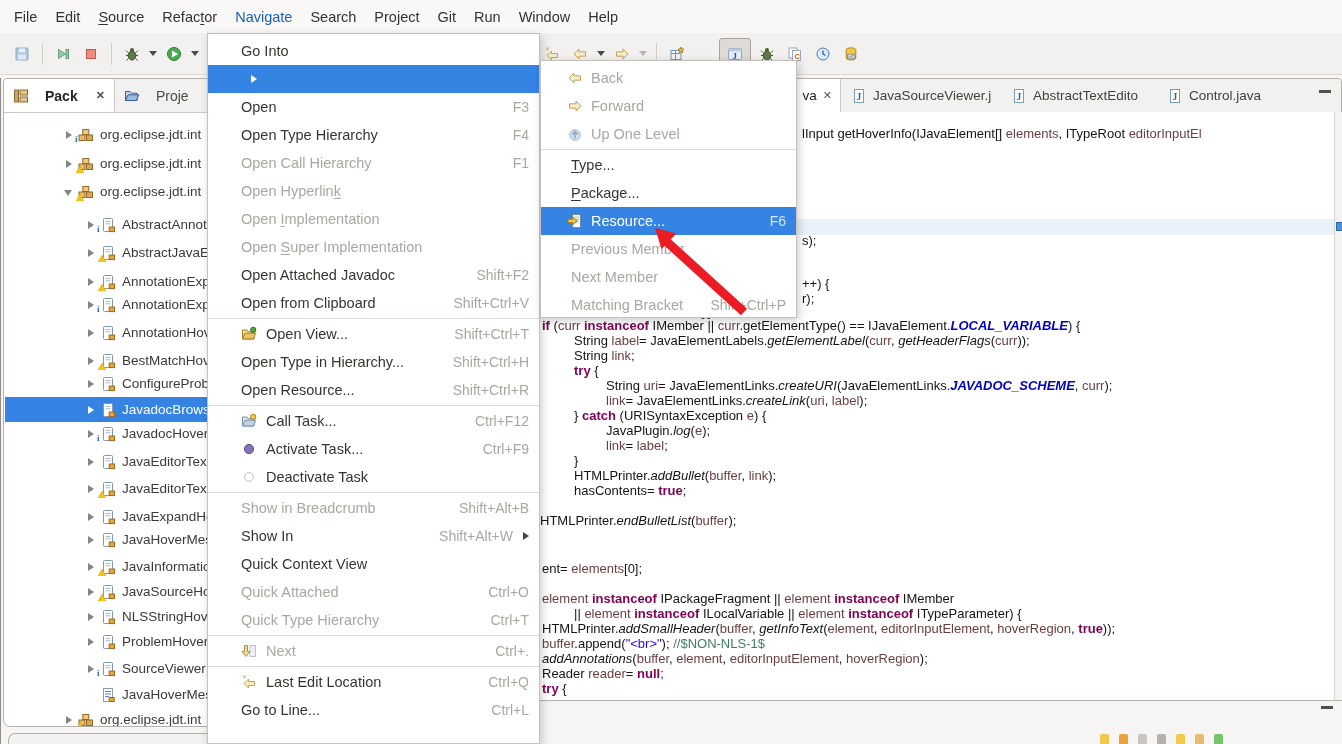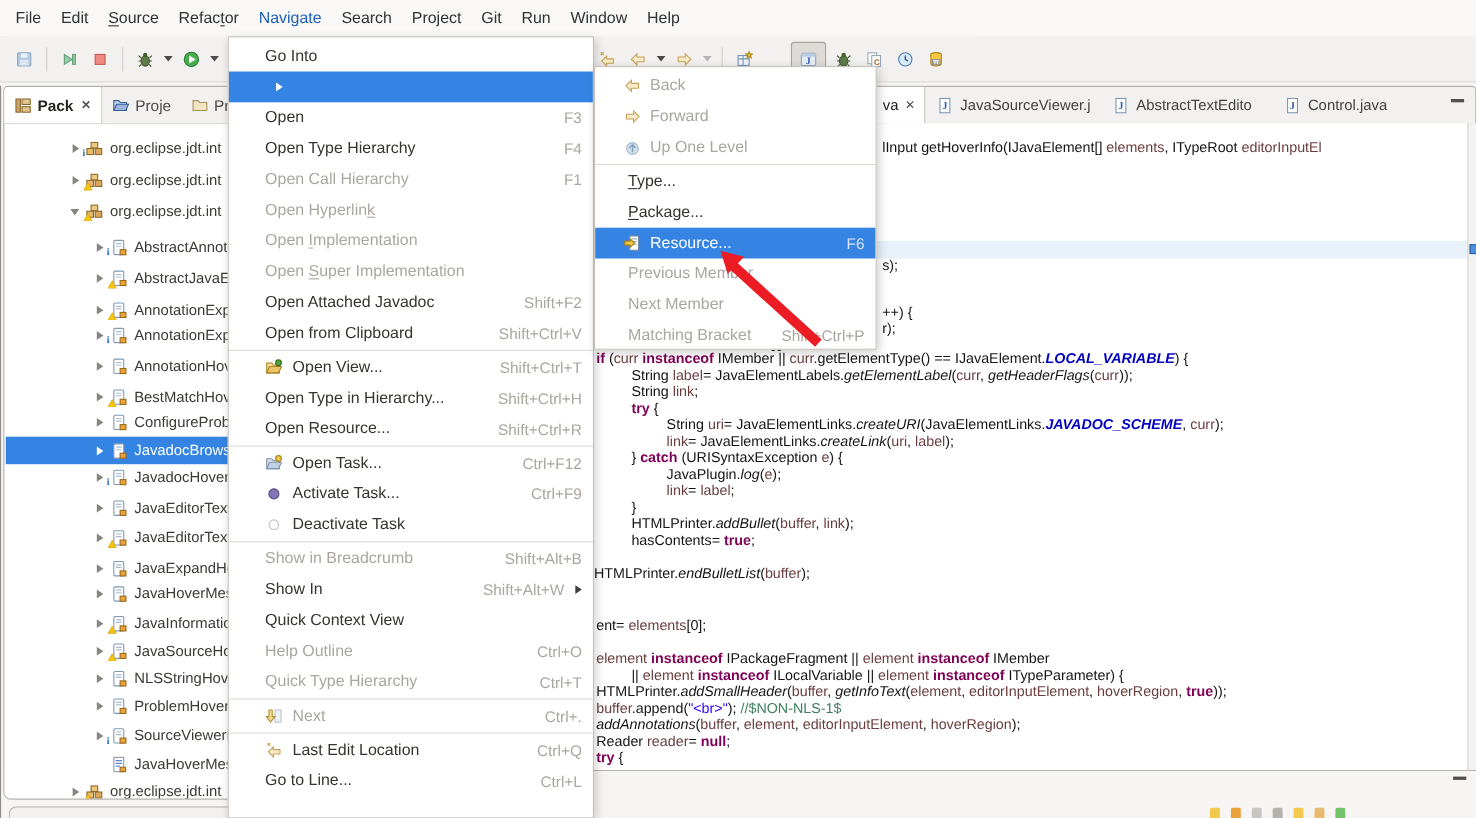--- a/index.html
+++ b/index.html
@@ -21,21 +21,21 @@
   .tb-caret.dis{border-top-color:#b8b4af;}
   .tb-pressed{border:1px solid #aaa49e;background:#dedad5;border-radius:3px;width:30px;height:30px;
               display:flex;align-items:center;justify-content:center;margin:0 2px;}
   .tb-gap{width:26px;}
   
   .panel{position:absolute;background:#fff;border:1px solid #b5b2ae;box-sizing:border-box;}
   
   #left-panel{left:3px;top:78px;width:455px;height:649px;border-radius:4px 4px 7px 7px;}
   .vtabs{height:33px;display:flex;align-items:stretch;background:#f3f1ef;border-bottom:1px solid #ccc8c3;
          border-radius:4px 4px 0 0;overflow:hidden;}
-  .vtab{display:flex;align-items:center;gap:5px;padding:0 9px;font-size:14px;color:#4d4b47;}
+  .vtab{display:flex;align-items:center;gap:16px;padding:0 9px;font-size:14px;color:#4d4b47;}
   .vtab.active{background:#fff;border-right:1px solid #ccc8c3;font-weight:bold;color:#262622;}
   .vtab .close{font-size:11px;color:#555;margin-left:2px;}
   #tree-clip{position:absolute;left:1px;top:34px;width:452px;height:613px;overflow:hidden;}
   .trow{position:absolute;left:0;width:100%;height:25px;display:flex;align-items:center;
         font-size:13.5px;color:#3c3a36;white-space:nowrap;}
   .trow.sel{background:#3584e4;color:#fff;}
   .texp{width:12px;height:12px;position:relative;flex:none;margin-right:3px;}
   .texp.c::after{content:"";position:absolute;left:3px;top:2px;border-left:6px solid #87857f;
                  border-top:4px solid transparent;border-bottom:4px solid transparent;}
   .texp.o::after{content:"";position:absolute;left:1px;top:4px;border-top:6px solid #87857f;
@@ -834,21 +834,21 @@
       </div>
       <div class="msep"></div>
       <div class="mi has-ic">
         <span class="mic">
           <svg width="16" height="16" viewBox="0 0 16 16" style="display:block">
             <path d="M1.5 13 L1.5 4 L6 4 L7.5 5.8 L13 5.8 L13 13 Z" fill="#dbe4ef" stroke="#7d92aa"></path>
             <path d="M1.5 13 L4 7.2 L14.8 7.2 L12.3 13 Z" fill="#c2d1e4" stroke="#7d92aa"></path>
             <circle cx="12.2" cy="3.8" r="2.6" fill="#f2c94c" stroke="#a5811f"></circle>
           </svg>
         </span>
-        <span class="lab">Open Task...</span>
+        <span class="lab">Call Task...</span>
         <span class="sc">Ctrl+F12</span>
       </div>
       <div class="mi has-ic">
         <span class="mic">
           <svg width="16" height="16" viewBox="0 0 16 16" style="display:block">
             <circle cx="8" cy="8" r="4.6" fill="#8274b6" stroke="#584a85"></circle>
           </svg>
         </span>
         <span class="lab">Activate Task...</span>
         <span class="sc">Ctrl+F9</span>
@@ -868,21 +868,21 @@
       </div>
       <div class="mi">
         <span class="lab">Show In</span>
         <span class="sc">Shift+Alt+W</span>
         <span class="subarrow"></span>
       </div>
       <div class="mi">
         <span class="lab">Quick Context View</span>
       </div>
       <div class="mi dis">
-        <span class="lab">Help Outline</span>
+        <span class="lab">Quick Attached</span>
         <span class="sc">Ctrl+O</span>
       </div>
       <div class="mi dis">
         <span class="lab">Quick Type Hierarchy</span>
         <span class="sc">Ctrl+T</span>
       </div>
       <div class="msep"></div>
       <div class="mi dis has-ic">
         <span class="mic">
           <svg width="16" height="16" viewBox="0 0 16 16" style="display:block">

